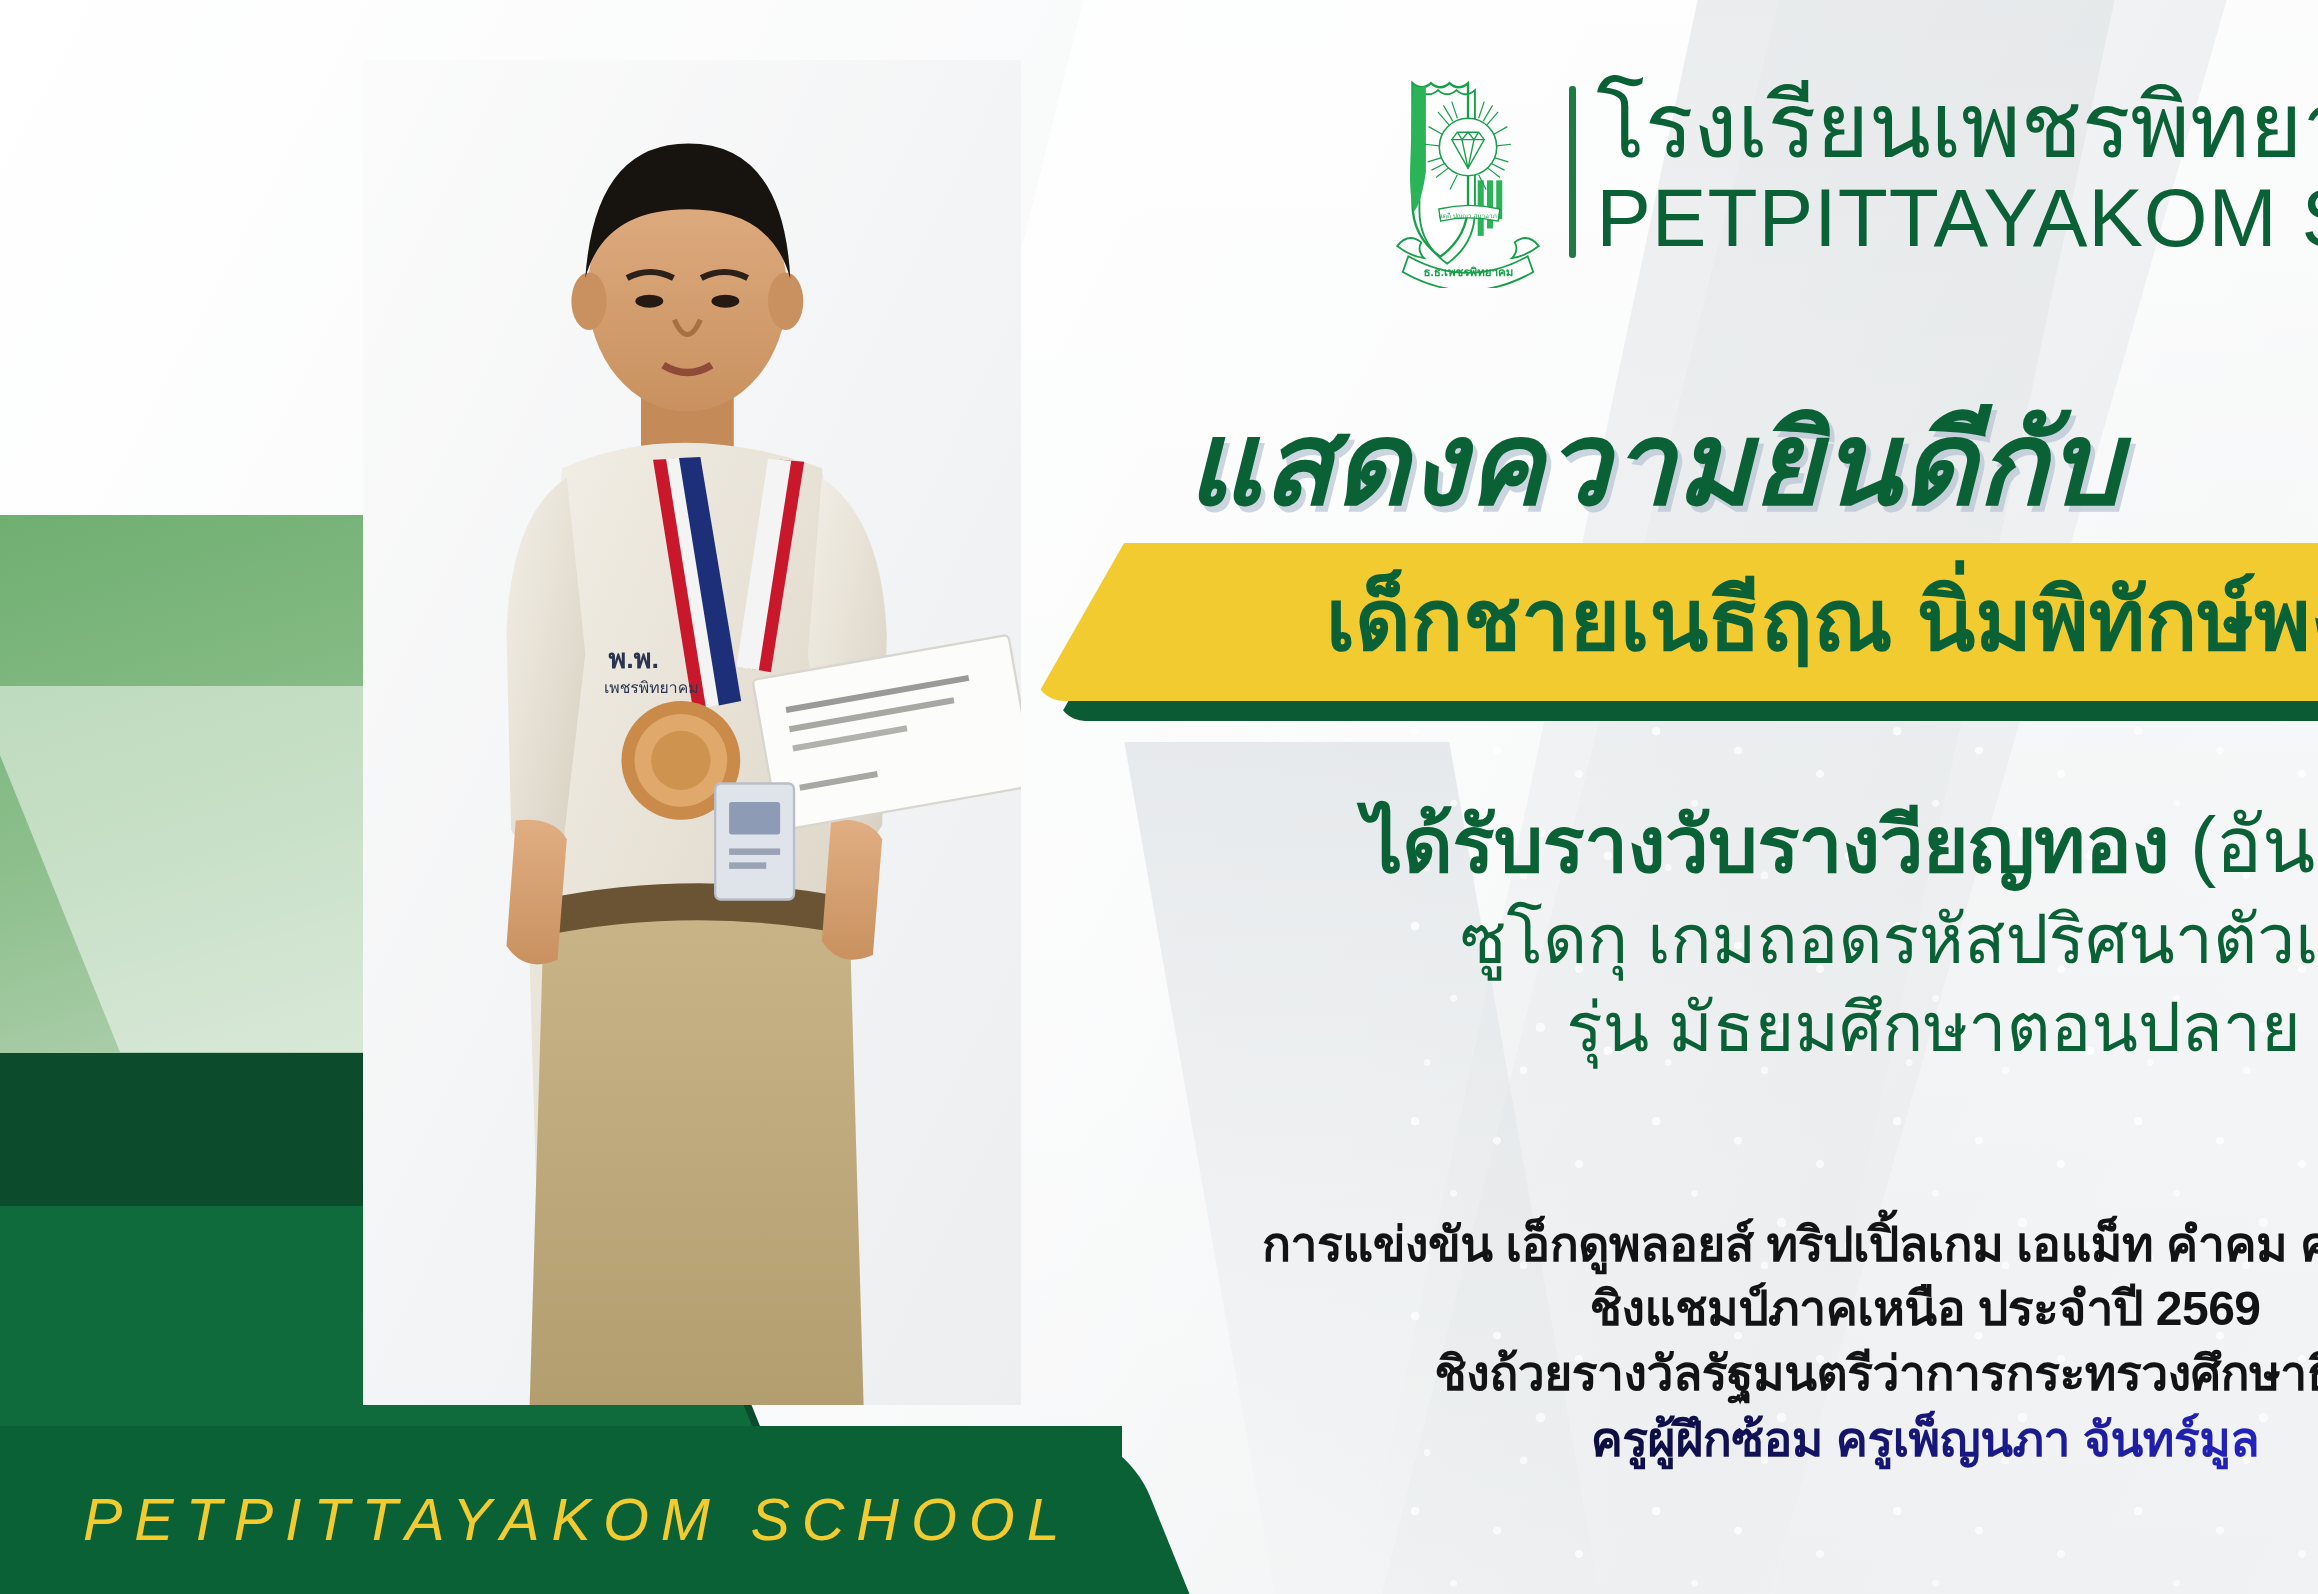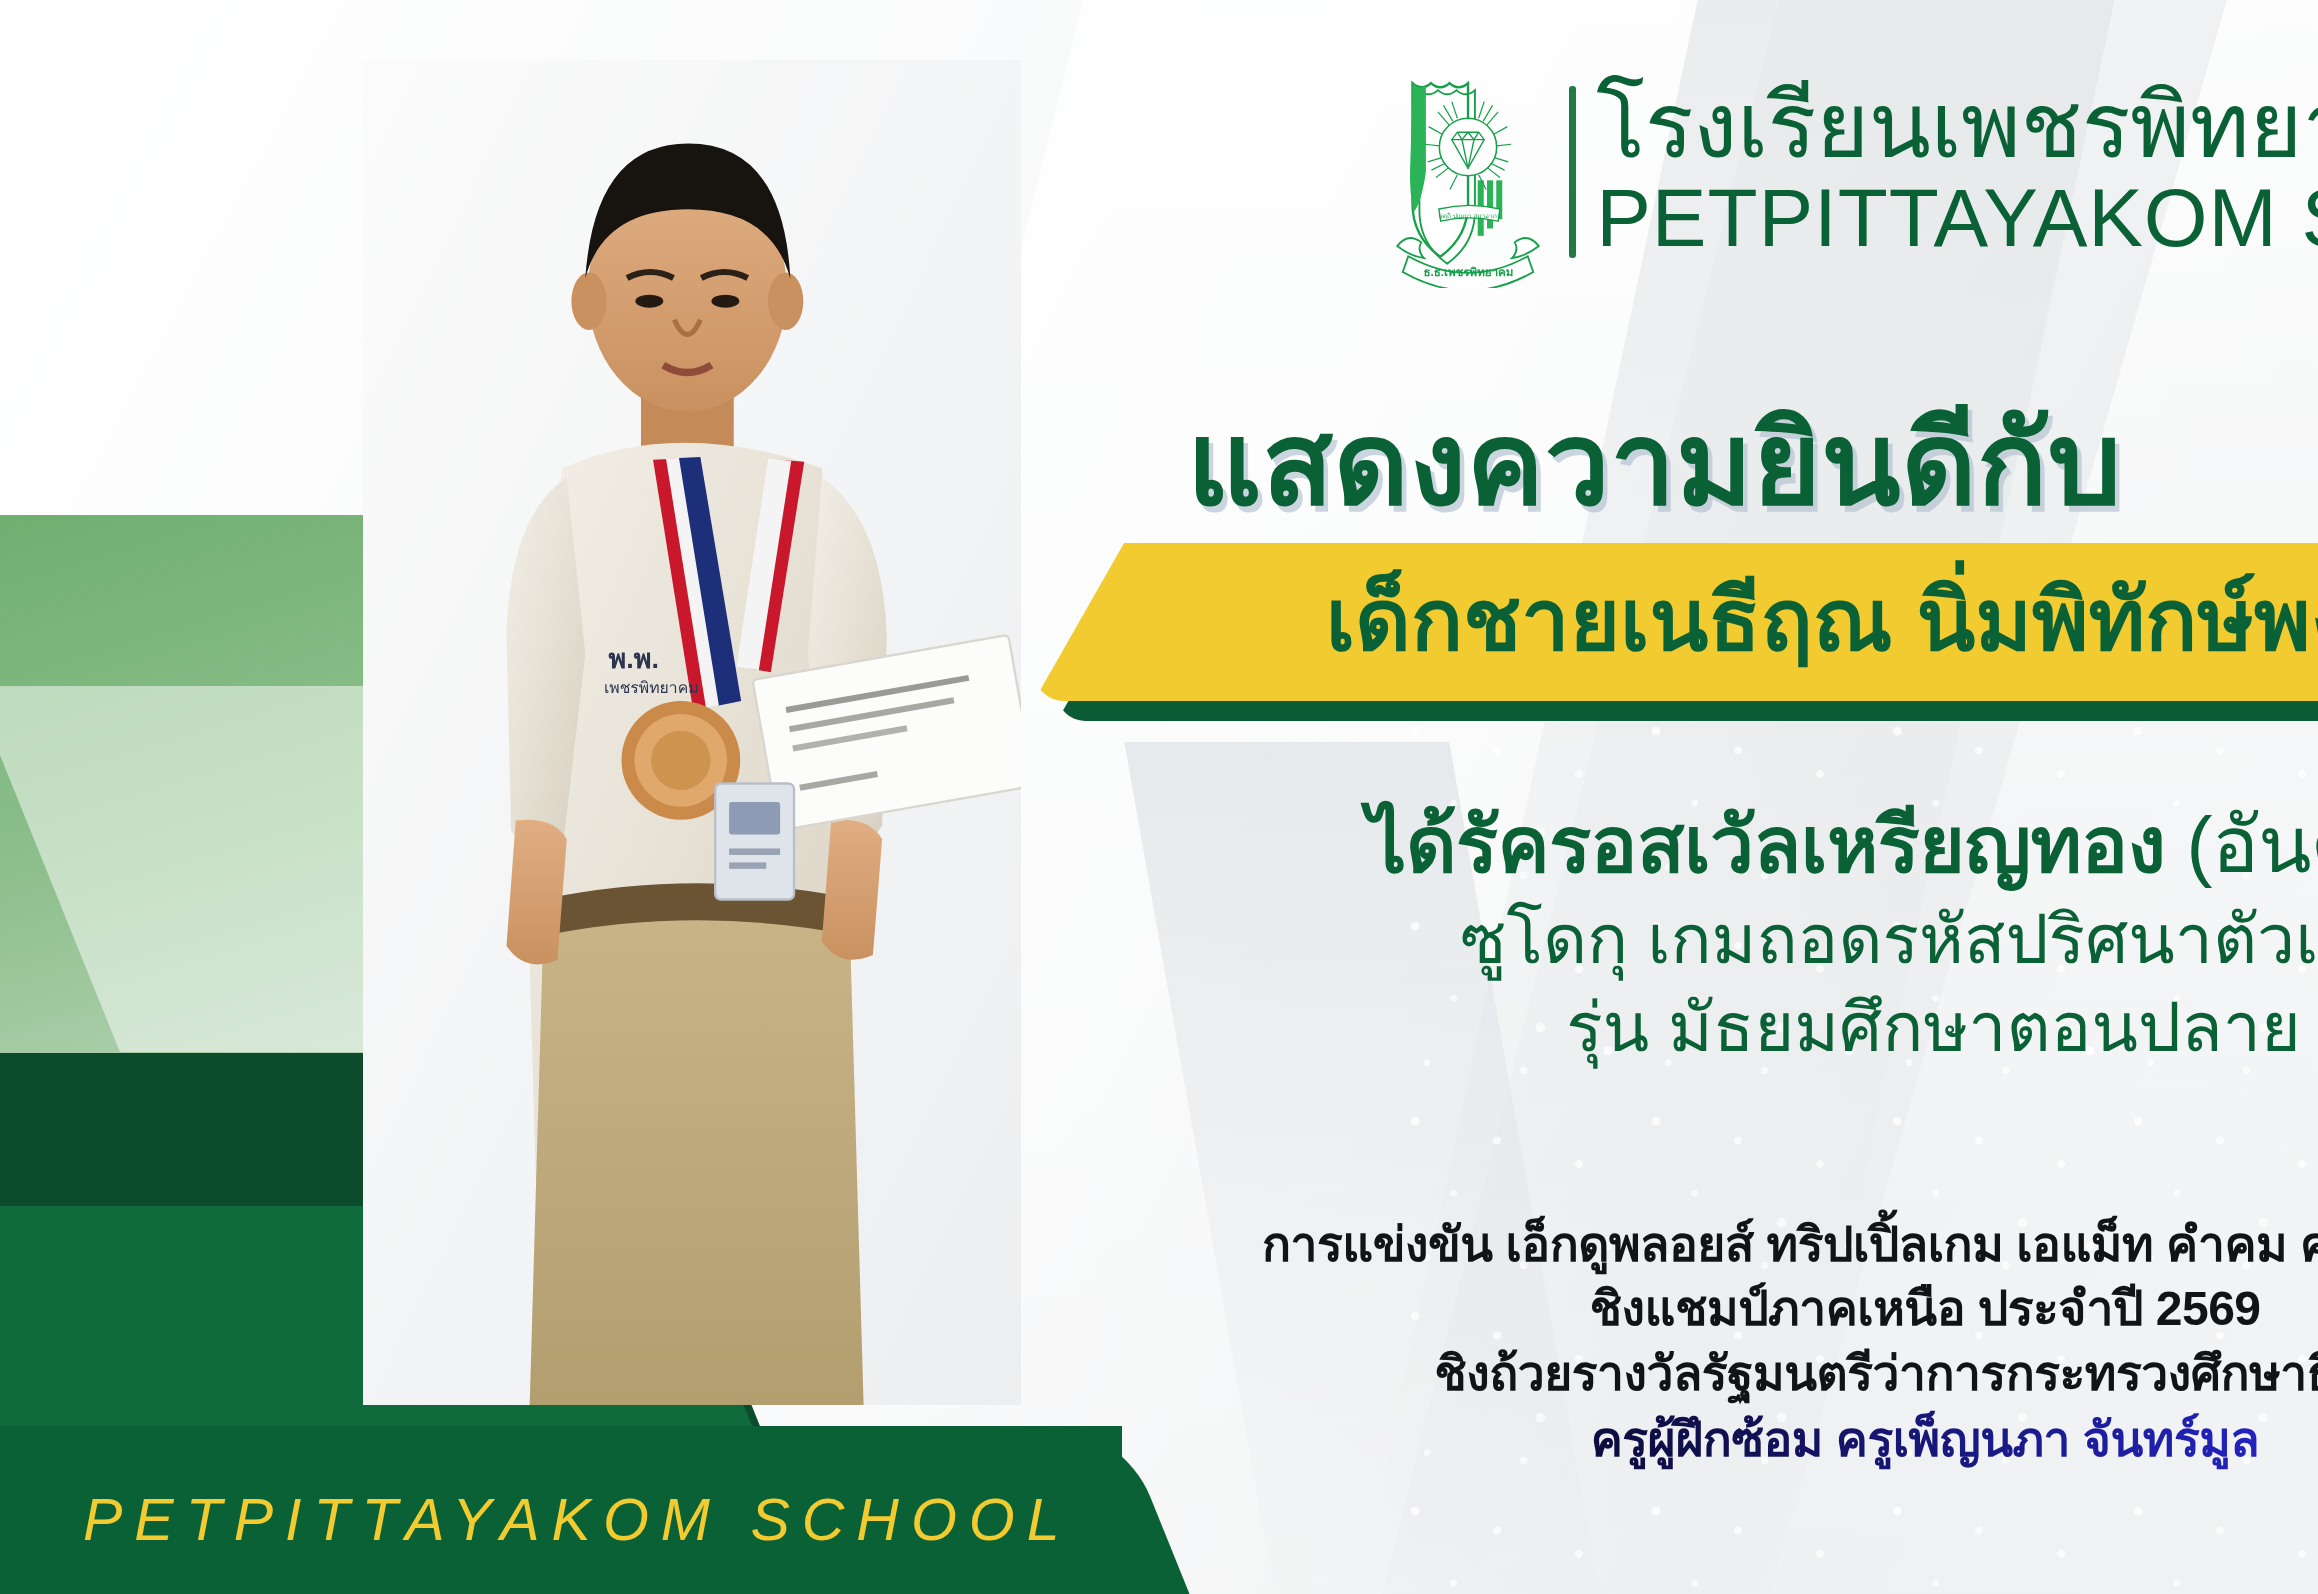--- a/index.html
+++ b/index.html
@@ -102,21 +102,21 @@
     font-weight:400; letter-spacing:-0.5px; white-space:nowrap;
   }
   .school-en{
     font-size:82px; line-height:1.12; color:#0b6136;
     font-weight:400; letter-spacing:0.9px; white-space:nowrap;
   }
 
   
   .headline{
     position:absolute; left:1187px; top:371px;
-    font-size:116px; font-weight:700; 
+    font-size:116px; font-weight:700; font-style:italic;
     color:#0b6136; white-space:nowrap; letter-spacing:0.5px;
     text-shadow: 4.6px 5.6px 0 rgba(176,192,207,.65);
     text-align: right;
   }
 
   
   .banner-shadow{
     position:absolute; left:1057px; top:563px; width:1609px; height:158px;
     background:#0b5c35;
     border-radius:28px 28px 28px 28px;
@@ -350,21 +350,21 @@
 
 <div class="headline">แสดงความยินดีกับ</div>
 
 <div class="banner-shadow"></div>
 <div class="banner">
   <span class="banner-text">เด็กชายเนธีฤณ นิ่มพิทักษ์พงศ์</span>
 </div>
 
 <div class="award">
   <div class="award-line1">
-    <span>ได้รัครอสเวัลเหรียญทอง</span>
+    <span>ได้รับรางวับรางวียญทอง</span>
     <span class="rank">(อันดับ 5)</span>
   </div>
   <div class="award-line2">ซูโดกุ เกมถอดรหัสปริศนาตัวเลข</div>
   <div class="award-line3">รุ่น มัธยมศึกษาตอนปลาย</div>
 </div>
 
 <div class="details">
   <div class="dline">การแข่งขัน เอ็กดูพลอยส์ ทริปเปิ้ลเกม เอแม็ท คำคม ครอสเวิร์ดเกม</div>
   <div class="dline">ชิงแชมป์ภาคเหนือ ประจำปี 2569</div>
   <div class="dline">ชิงถ้วยรางวัลรัฐมนตรีว่าการกระทรวงศึกษาธิการ</div>

